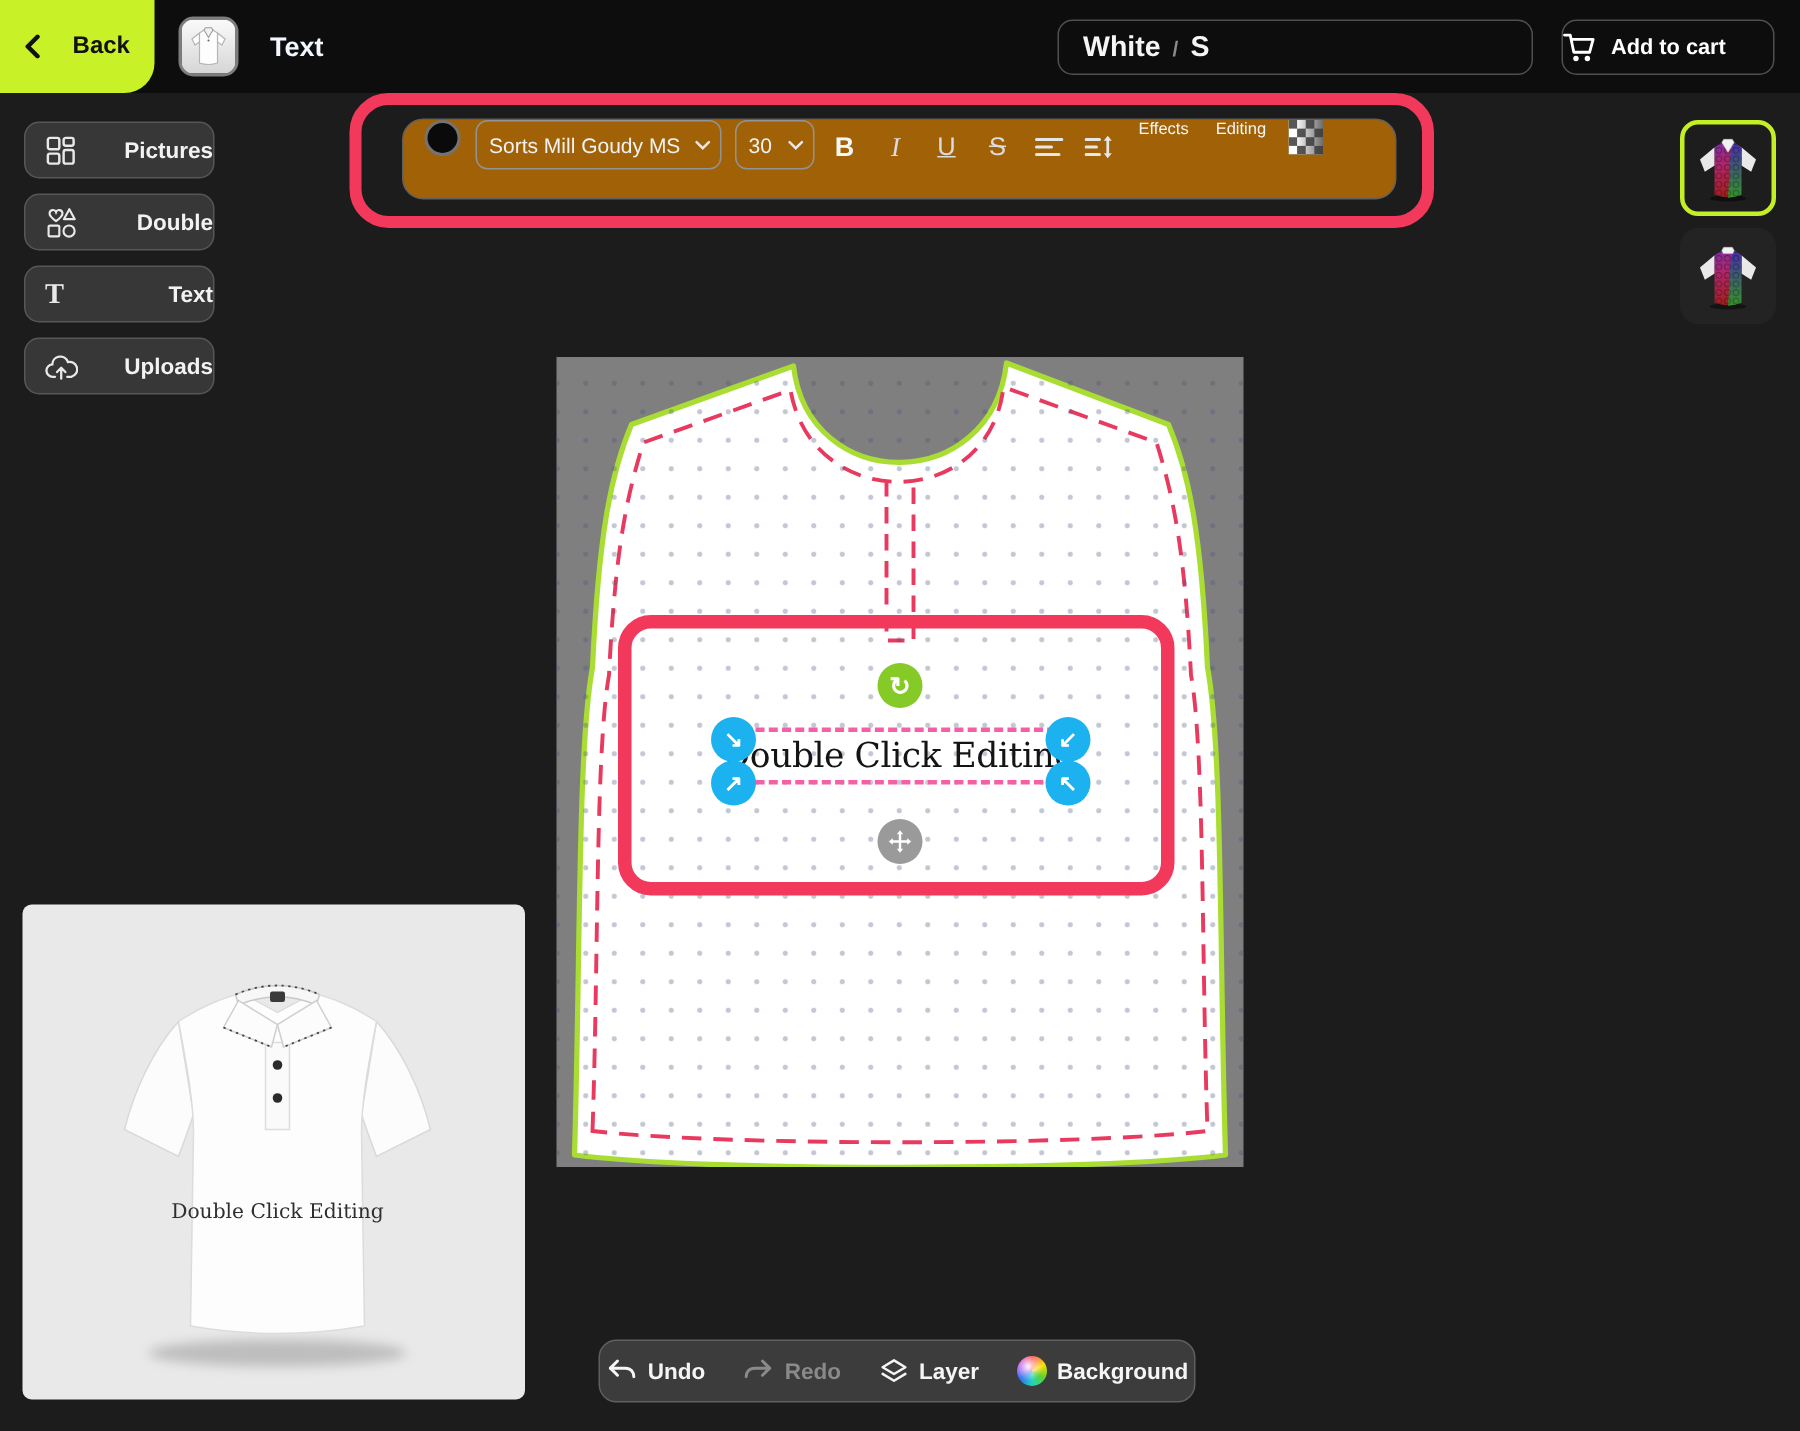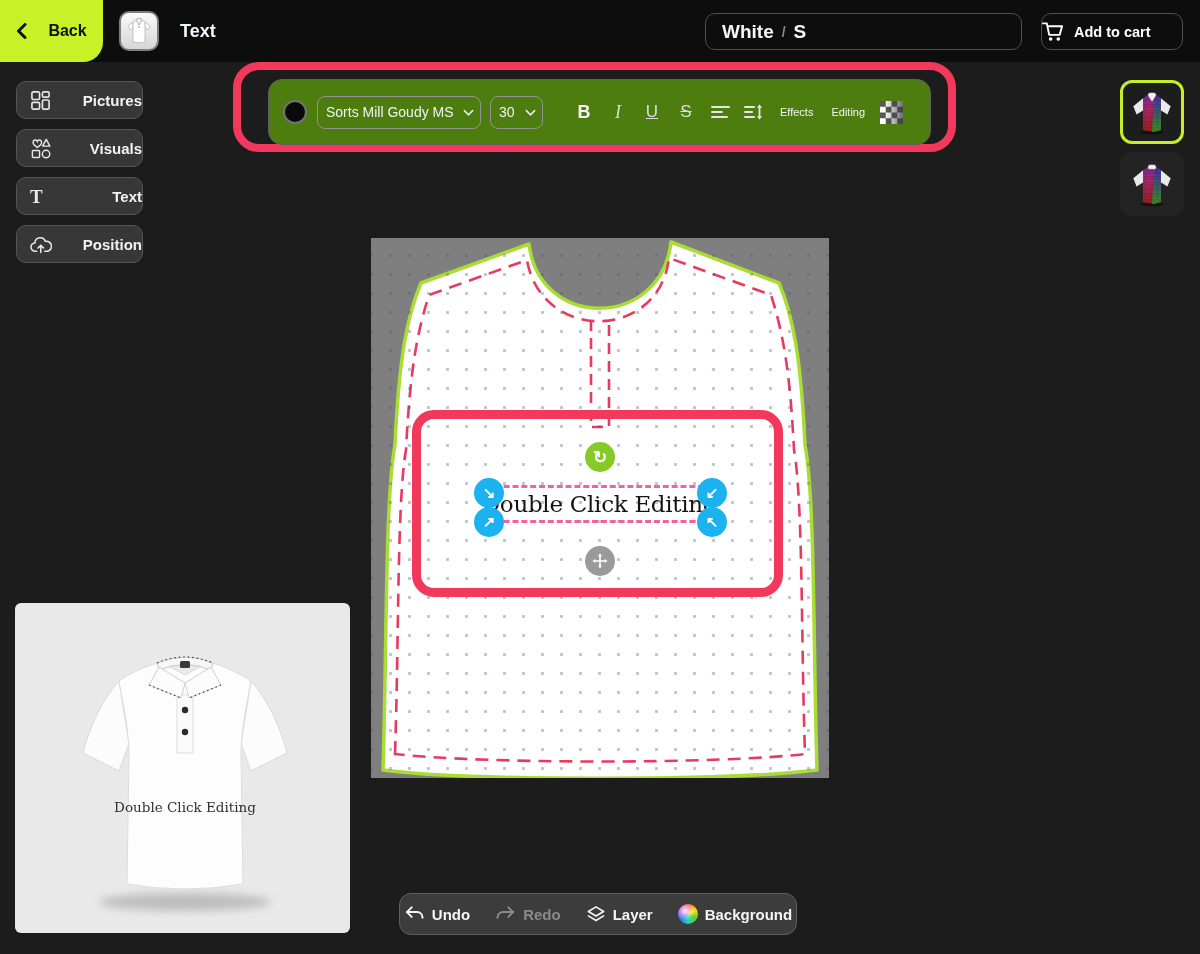--- a/index.html
+++ b/index.html
@@ -22,31 +22,31 @@
                     border-radius:10px; display:flex; align-items:center; padding-left:16px; gap:8px; cursor:pointer; }
   .variant-select .v { color:#f5f5f5; font-size:19px; font-weight:800; }
   .variant-select .sep { color:#8a8a8a; font-size:14px; font-weight:600; }
   .cart-btn { position:absolute; left:1041px; top:13px; width:142px; height:37px; border:1.5px solid #4f4f4f;
               border-radius:10px; display:flex; align-items:center; gap:9px; cursor:pointer; }
   .cart-btn span { color:#fff; font-size:14.5px; font-weight:800; }
 
   
   .hl-toolbar { position:absolute; left:233px; top:62px; width:723px; height:90px;
                 border:8px solid #f2395c; border-radius:26px; }
-  .text-toolbar { position:absolute; left:268px; top:79px; width:663px; height:66px; background:#4d7c0f;
-                  border:1px solid #606060; border-radius:14px; display:flex; align-items:center;
+  .text-toolbar { position:absolute; left:268px; top:79px; width:663px; height:54px; background:#a16207;
+                  border:1px solid #606060; border-radius:14px; display:flex; align-items:flex-start;
                   padding:0 12px 0 14px; }
   .swatch { width:24px; height:24px; border-radius:50%; background:#0a0a0a; border:2.5px solid #737373;
             margin-right:10px; flex:none; cursor:pointer; }
   .tb-select { height:33px; border:1.5px solid #939393; border-radius:8px; background:transparent;
                display:flex; align-items:center; color:#f2f2f2; font-size:14px; position:relative;
                padding:0 22px 0 8px; cursor:pointer; flex:none; overflow:hidden; white-space:nowrap; }
   .tb-select .chev { position:absolute; right:6px; top:12px; }
   .font-select { width:164px; margin-right:9px; }
-  .size-select { width:53px; margin-right:24px; }
+  .size-select { width:53px; margin-right:3px; }
   .tb-btn { width:34px; height:36px; display:flex; align-items:center; justify-content:center;
             color:#dcdcdc; cursor:pointer; flex:none; }
   .tb-b { font-weight:800; font-size:18px; color:#f5f5f5; }
   .tb-i { font-style:italic; font-family:"Liberation Serif", serif; font-size:18px; }
   .tb-u { text-decoration:underline; font-size:17px; }
   .tb-s { text-decoration:line-through; font-size:17px; }
   .tb-label { color:#f5f5f5; font-size:11px; font-weight:400; padding:0 9px; cursor:pointer; flex:none; }
   .checker { width:23px; height:23px; margin-left:6px; cursor:pointer; flex:none;
              background-image:
                linear-gradient(to right, rgba(60,60,60,0) 20%, rgba(60,60,60,0.75) 100%),
@@ -191,34 +191,34 @@
   </div>
 
   <div class="side-btn" style="top:129px">
     <svg width="21" height="21" viewBox="0 0 22 22">
       <path d="M6 2.6 a2.1 2.1 0 0 1 3.4 0 a2.1 2.1 0 0 1 3.4 0? " fill="none" stroke="none"></path>
       <path d="M3.2 4.6 c0-2.8 3.6-3.4 4.5-1 c0.9-2.4 4.5-1.8 4.5 1 c0 2-3 4.2-4.5 5.2 C6.2 8.8 3.2 6.6 3.2 4.6 Z" fill="none" stroke="#e8e8e8" stroke-width="1.5"></path>
       <path d="M17 1.5 L20.8 8.5 H13.2 Z" fill="none" stroke="#e8e8e8" stroke-width="1.5" stroke-linejoin="round"></path>
       <rect x="2.5" y="13" width="7.5" height="7.5" rx="1" fill="none" stroke="#e8e8e8" stroke-width="1.5"></rect>
       <circle cx="16.8" cy="16.8" r="3.9" fill="none" stroke="#e8e8e8" stroke-width="1.5"></circle>
     </svg>
-    <span class="lbl">Visuals</span>
+    <span class="lbl">Double</span>
   </div>
 
   <div class="side-btn" style="top:177px">
     <span class="t-glyph">T</span>
     <span class="lbl">Text</span>
   </div>
 
   <div class="side-btn" style="top:225px">
     <svg width="22" height="19" viewBox="0 0 23 19">
       <path d="M7 16.5 H5.5 a4.3 4.3 0 0 1 -0.4 -8.6 A5.6 5.6 0 0 1 16 6.2 a4 4 0 0 1 2.3 10.3 H15.5" fill="none" stroke="#e8e8e8" stroke-width="1.6" stroke-linecap="round"></path>
       <path d="M11.3 17.8 V10.5 M8.4 13.2 L11.3 10.2 L14.2 13.2" fill="none" stroke="#e8e8e8" stroke-width="1.6" stroke-linecap="round" stroke-linejoin="round"></path>
     </svg>
-    <span class="lbl">Position</span>
+    <span class="lbl">Uploads</span>
   </div>
 
   <div class="thumb sel" style="top:80px">
     <svg width="52" height="52" viewBox="0 0 64 64">
       <defs>
         <linearGradient id="g1" x1="0" y1="0" x2="0.25" y2="1">
           <stop offset="0" stop-color="#7a2fa8"></stop>
             <stop offset="0.45" stop-color="#b02668"></stop>
             <stop offset="1" stop-color="#a31f1f"></stop>
         </linearGradient>

